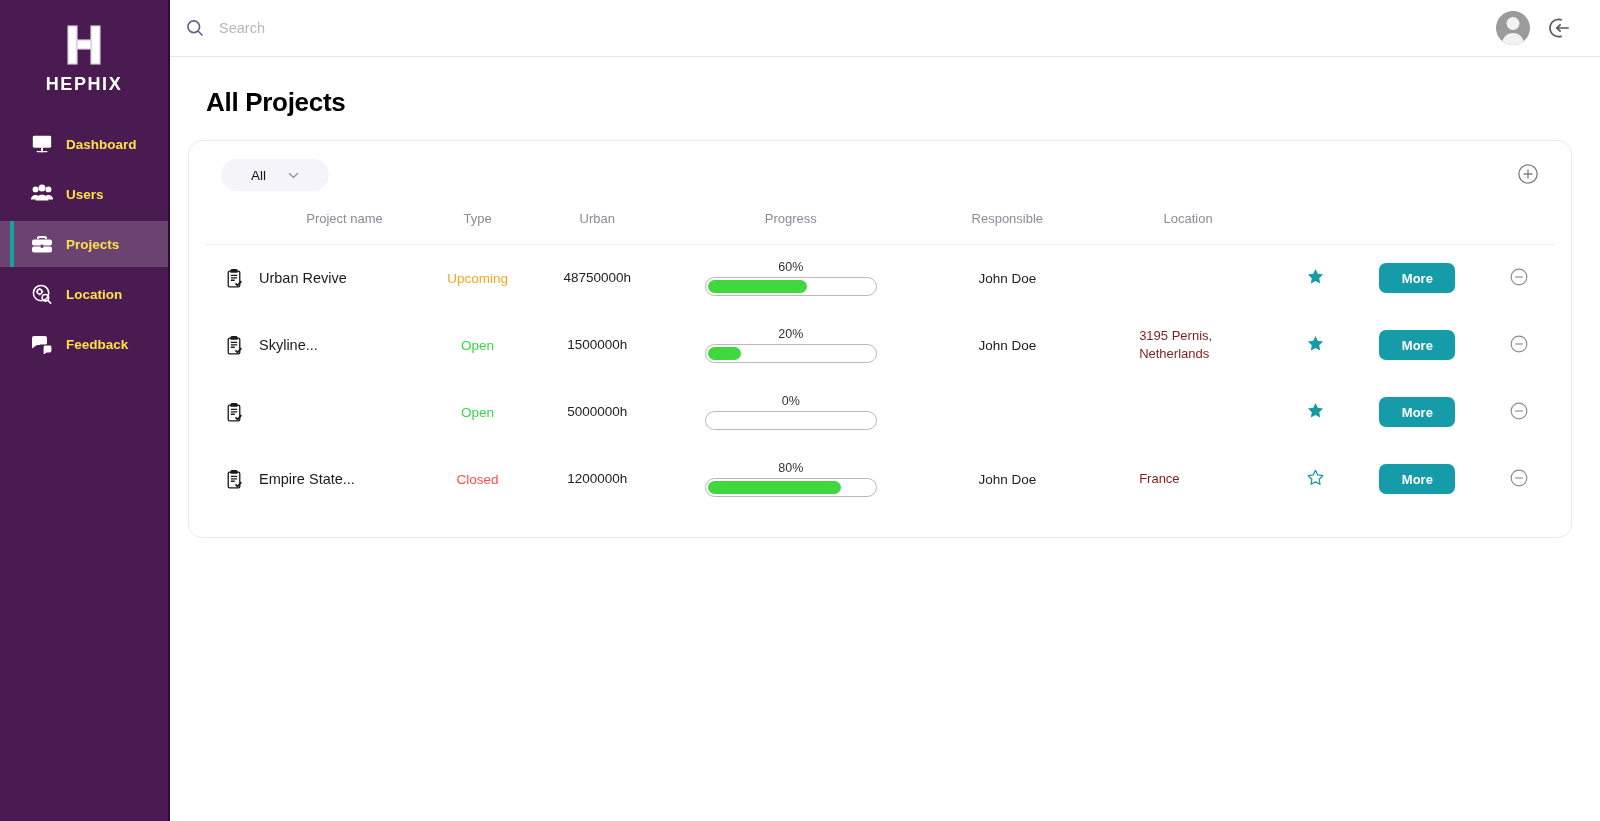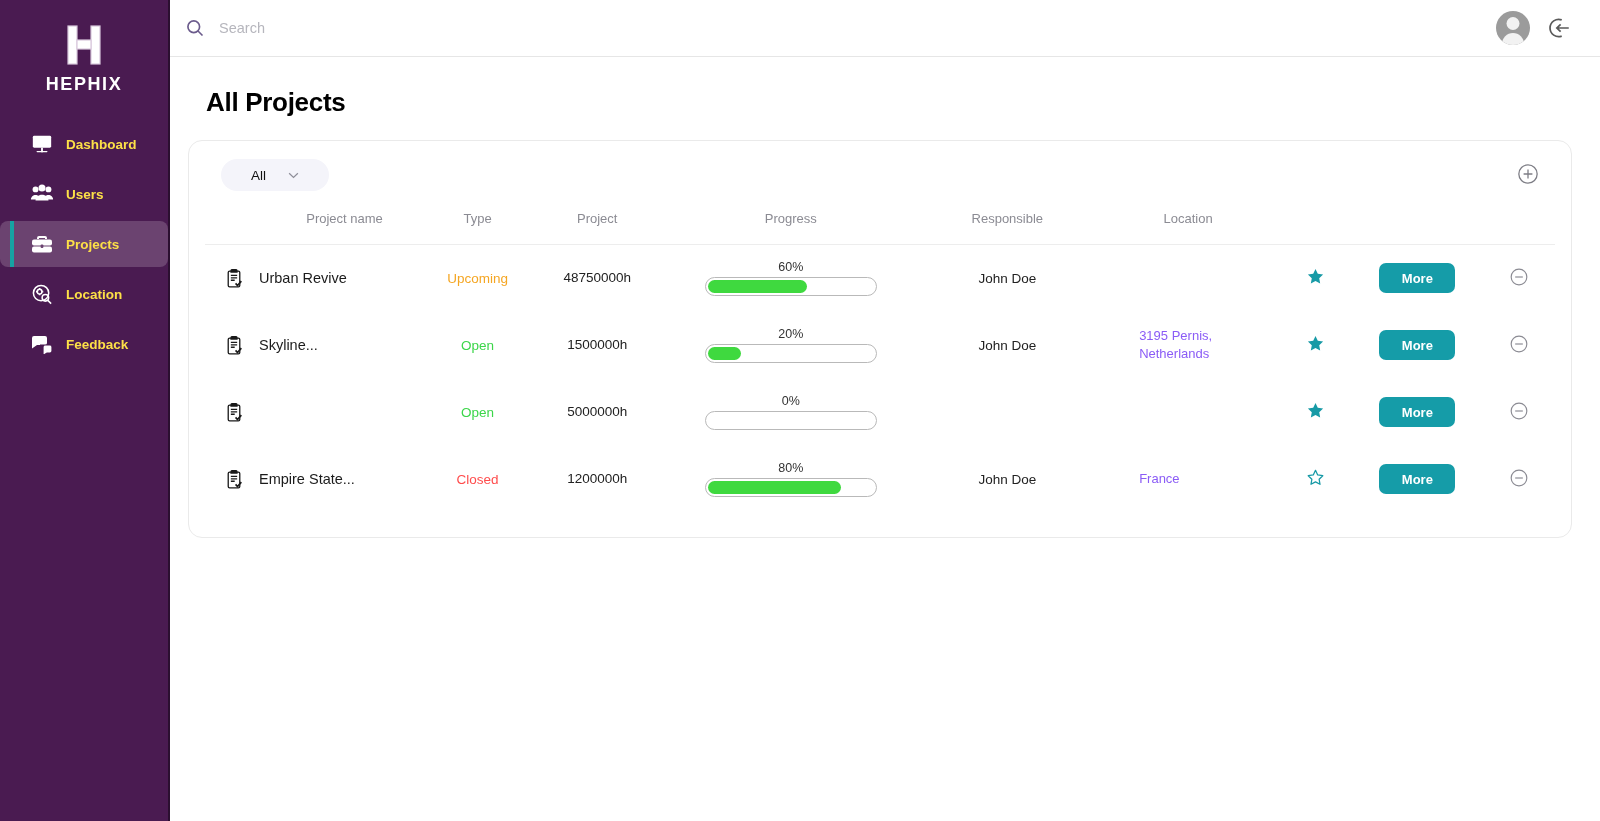--- a/index.html
+++ b/index.html
@@ -37,21 +37,21 @@
   }
   .nav { margin-top: 26px; }
   .nav-item {
     position: relative;
     height: 46px;
     display: flex; align-items: center;
     padding-left: 30px;
     cursor: pointer;
     margin-bottom: 4px;
   }
-  .nav-item.active { background: #6B4370; border-radius: 8px; }
+  .nav-item.active { background: #6B4370; }
   .nav-item.active::before {
     content: "";
     position: absolute;
     left: 10px; top: 0; bottom: 0;
     width: 4px;
     background: #17A2A2;
   }
   .nav-icon {
     width: 24px; height: 24px;
     display: flex; align-items: center; justify-content: center;
@@ -171,21 +171,21 @@
   td.c-name { text-align: left; padding-left: 18px; }
   .name-cell { display: flex; align-items: center; gap: 14px; }
   .proj-icon { width: 22px; height: 22px; flex: 0 0 22px; display:flex; align-items:center; justify-content:center;}
   .proj-name { font-size: 14.5px; color: #1b1b1b; }
   .type-txt { font-size: 13.5px; }
   .type-Upcoming { color: #F5A623; }
   .type-Open { color: #3CD64A; }
   .type-Closed { color: #FF4C4C; }
   .budget-txt { font-size: 13.5px; color: #222; line-height: 1.45; width: 78px; margin: 8px auto; word-break: break-all; }
   .resp-txt { font-size: 13.5px; color: #222; }
-  .loc-txt { font-size: 13px; color: #8b5cf6; line-height: 1.4; width: 110px; margin: 0 auto; text-align: left; padding-left: 6px;}
+  .loc-txt { font-size: 13px; color: #7f1d1d; line-height: 1.4; width: 110px; margin: 0 auto; text-align: left; padding-left: 6px;}
 
   
   .prog-wrap { width: 172px; margin: 0 auto; }
   .prog-pct { font-size: 12.5px; color: #333; text-align: center; margin-bottom: 3px; }
   .prog-track {
     height: 19px; border-radius: 10px;
     border: 1px solid #b9b9b9;
     background: #fff;
     padding: 2px;
     position: relative;
@@ -338,21 +338,21 @@
               <path d="M12 7.2v9.6M7.2 12h9.6"></path>
             </svg>
           </span>
         </div>
 
         <table class="projects">
           <thead>
             <tr>
               <th class="c-name">Project name</th>
               <th class="c-type">Type</th>
-              <th class="c-budget">Project</th>
+              <th class="c-budget">Urban</th>
               <th class="c-prog">Progress</th>
               <th class="c-resp">Responsible</th>
               <th class="c-loc">Location</th>
               <th class="c-star"></th>
               <th class="c-more"></th>
               <th class="c-del"></th>
             </tr>
           </thead>
           <tbody id="tbody">
               <tr>

